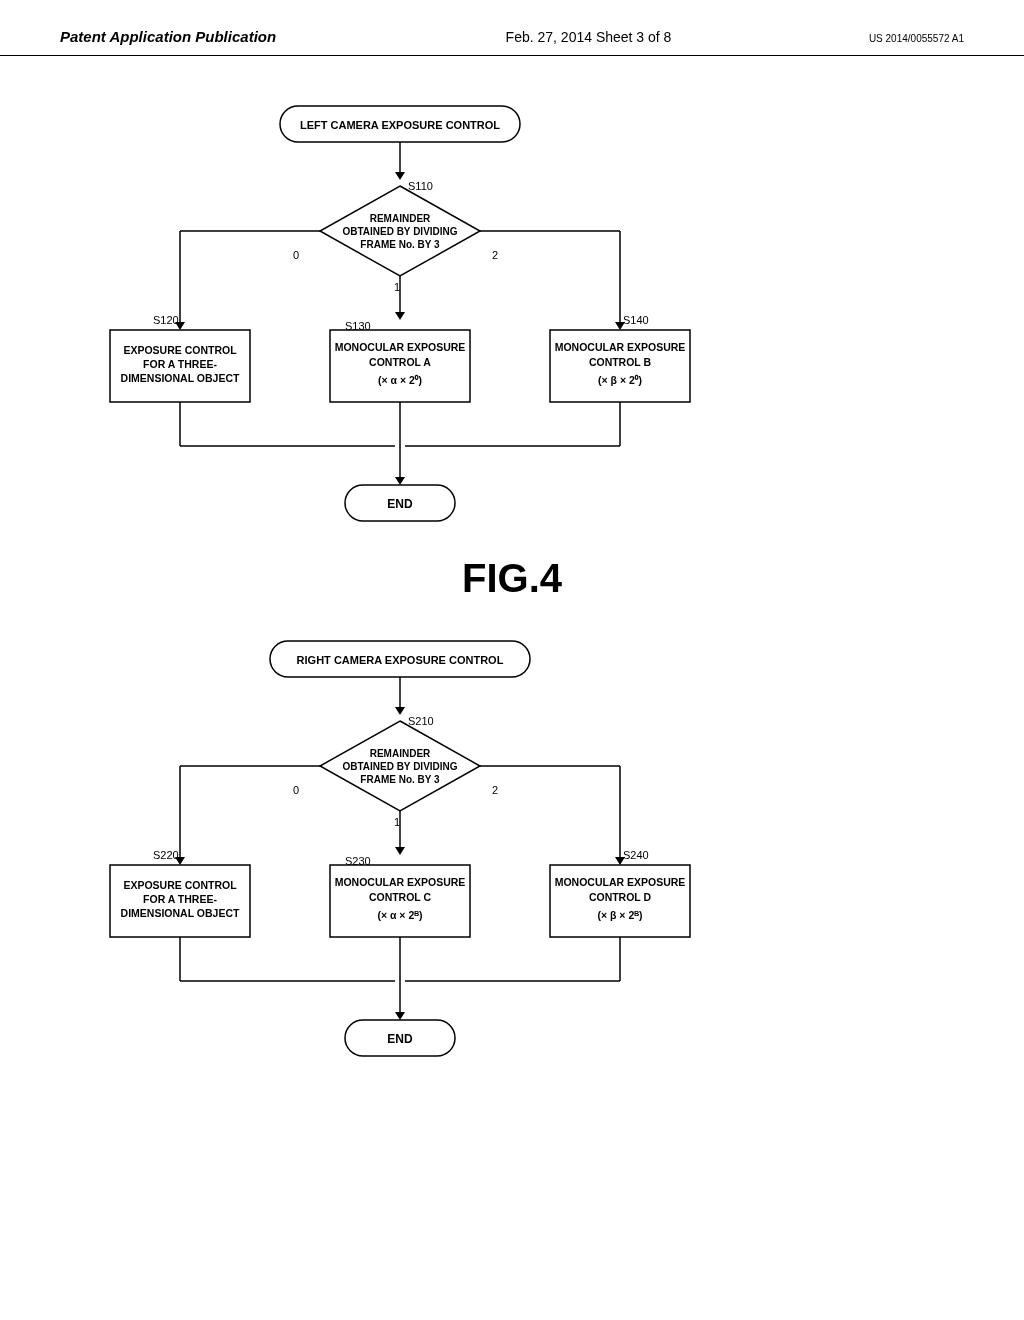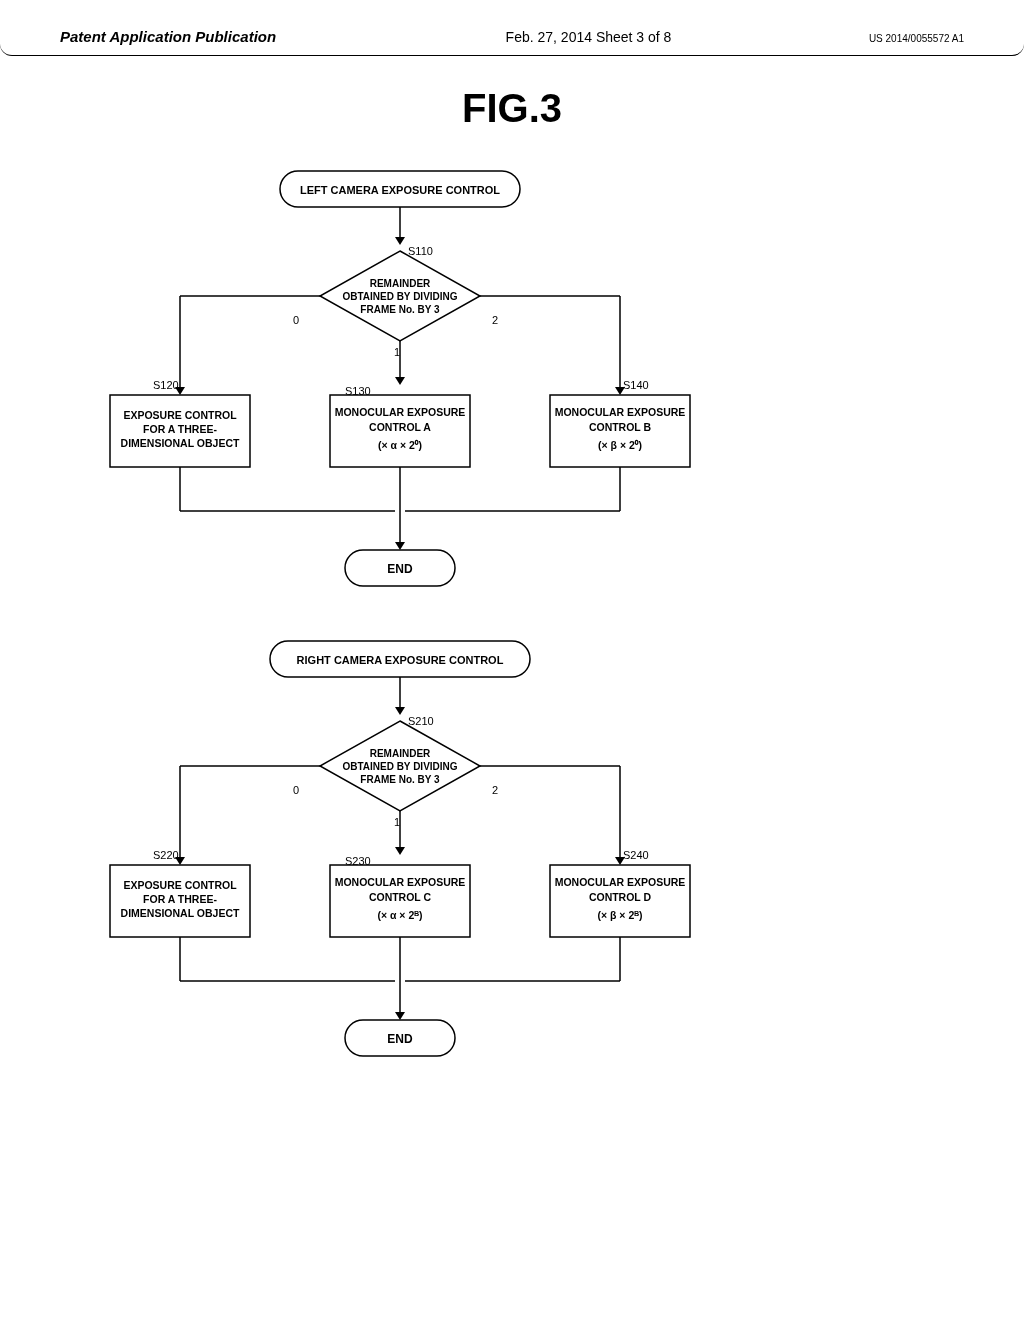--- a/index.html
+++ b/index.html
@@ -12,21 +12,20 @@
     }
 
     
     .header {
       display: flex;
       justify-content: space-between;
       align-items: baseline;
       padding: 28px 60px 10px 60px;
       border-bottom: 1px solid #000;
       margin-bottom: 10px;
-      border-radius: 12px;
     }
     .header-left {
       font-size: 15px;
       font-weight: bold;
       font-style: italic;
     }
     .header-center {
       font-size: 14px;
       margin-left: 32px;
     }
@@ -62,21 +61,20 @@
 <body>
 
 <div class="header">
   <span class="header-left">Patent Application Publication</span>
   <span class="header-center">Feb. 27, 2014   Sheet 3 of 8</span>
   <span class="header-right">US 2014/0055572 A1</span>
 </div>
 
 <div class="content">
 
-  <div class="fig-title">FIG.3</div>
 
   <div class="svg-wrapper">
     <svg width="760" height="470" viewBox="0 0 760 470">
 
       <rect x="220" y="20" width="240" height="36" rx="18" ry="18" fill="white" stroke="black" stroke-width="1.5"></rect>
       <text x="340" y="43" text-anchor="middle" font-size="11" font-weight="bold">LEFT CAMERA EXPOSURE CONTROL</text>
 
       <line x1="340" y1="56" x2="340" y2="90" stroke="black" stroke-width="1.5"></line>
       <polygon points="335,86 345,86 340,94" fill="black"></polygon>
 
@@ -134,20 +132,21 @@
       <line x1="560" y1="360" x2="345" y2="360" stroke="black" stroke-width="1.5"></line>
 
       <line x1="340" y1="356" x2="340" y2="395" stroke="black" stroke-width="1.5"></line>
       <polygon points="335,391 345,391 340,399" fill="black"></polygon>
 
       <rect x="285" y="399" width="110" height="36" rx="18" ry="18" fill="white" stroke="black" stroke-width="1.5"></rect>
       <text x="340" y="422" text-anchor="middle" font-size="12" font-weight="bold">END</text>
     </svg>
   </div>
 
+  <div class="fig-title">FIG.4</div>
 
   <div class="svg-wrapper">
     <svg width="760" height="470" viewBox="0 0 760 470">
 
       <rect x="210" y="20" width="260" height="36" rx="18" ry="18" fill="white" stroke="black" stroke-width="1.5"></rect>
       <text x="340" y="43" text-anchor="middle" font-size="11" font-weight="bold">RIGHT CAMERA EXPOSURE CONTROL</text>
 
       <line x1="340" y1="56" x2="340" y2="90" stroke="black" stroke-width="1.5"></line>
       <polygon points="335,86 345,86 340,94" fill="black"></polygon>
 

